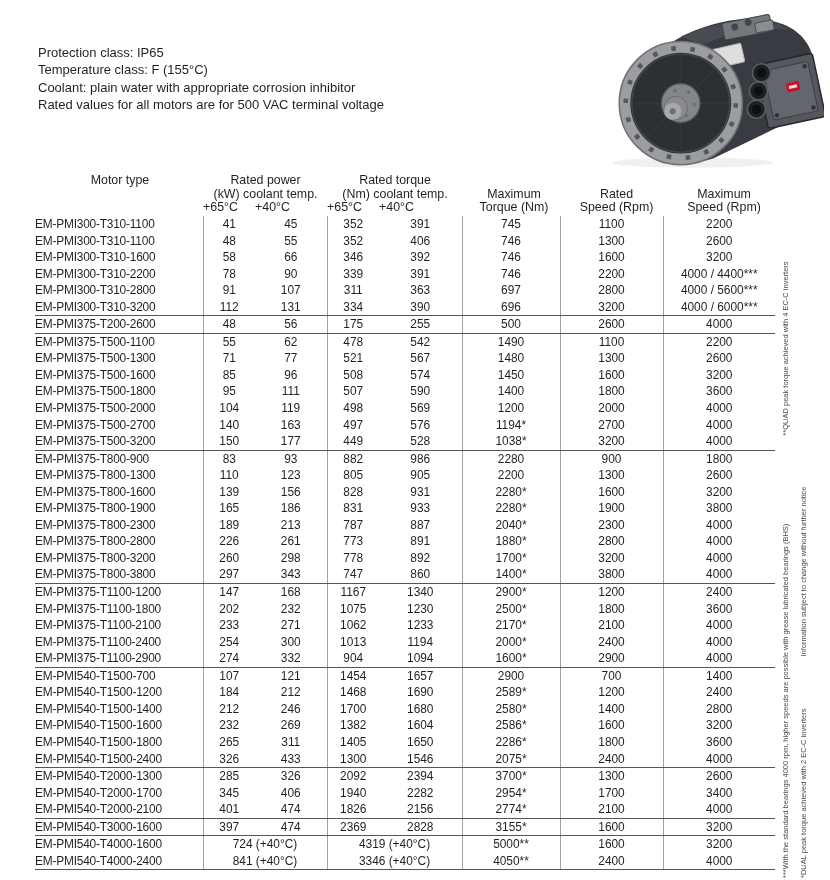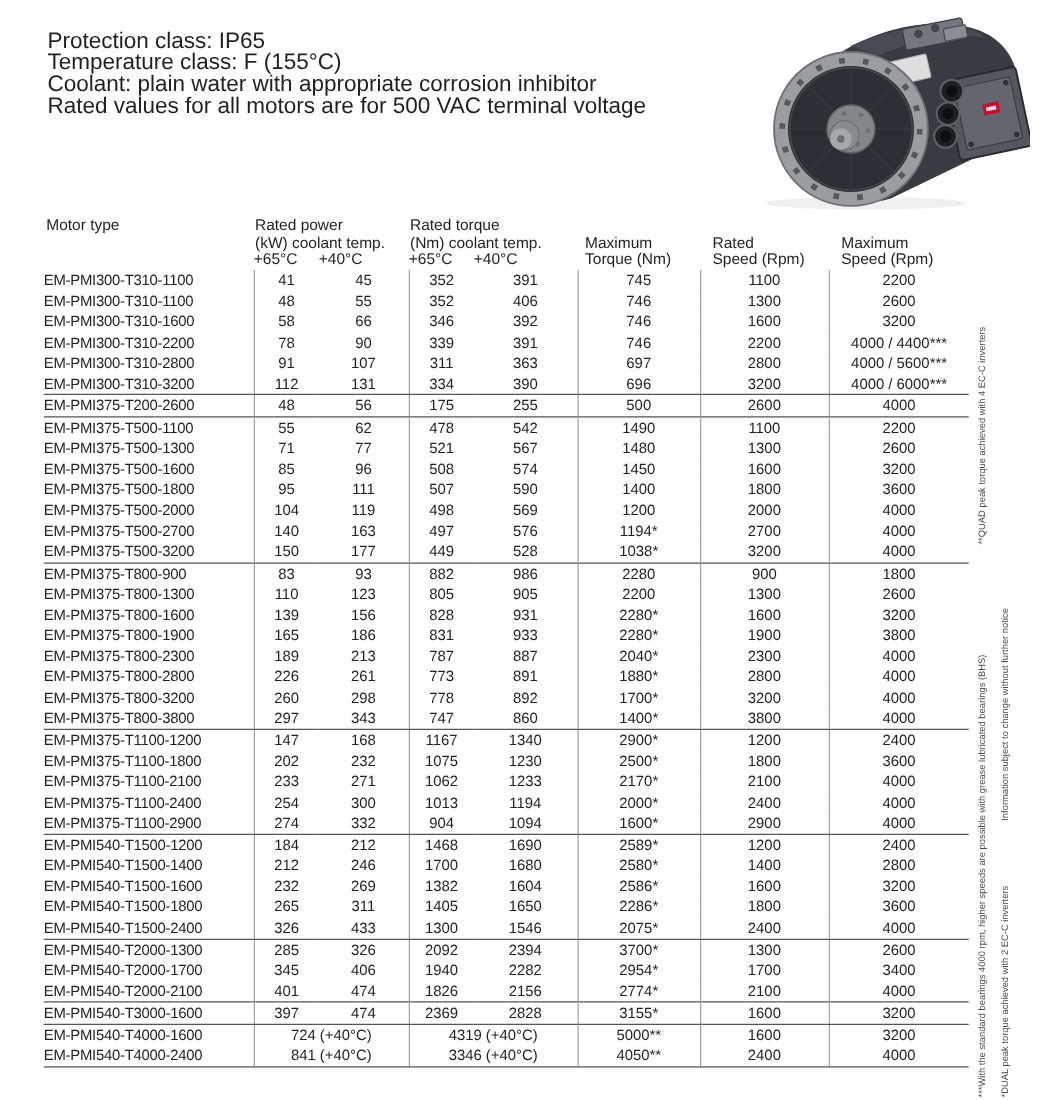--- a/index.html
+++ b/index.html
@@ -2,27 +2,27 @@
 <html><head>
 <meta charset="utf-8">
 <style>
   * { margin:0; padding:0; box-sizing:border-box; }
   html,body { background:#ffffff; }
   .page {
     position:relative; width:830px; height:880px; background:#ffffff;
     font-family:"Liberation Sans", sans-serif; color:#231f20; overflow:hidden;
   }
   
-  .info-block { position:absolute; left:38px; top:24px; font-size:18px; line-height:17.4px; }
+  .info-block { position:absolute; left:38px; top:44px; font-size:13px; line-height:17.4px; }
   
   .motor-photo { position:absolute; left:592px; top:6px; width:232px; height:162px; }
   
   .hdr-table { position:absolute; left:35px; top:174px; width:740px; border-collapse:collapse; table-layout:fixed; }
   .hdr-table td { font-size:12.4px; line-height:13.6px; height:13.6px; white-space:nowrap; overflow:visible; vertical-align:bottom; }
-  .hl { text-align:left; padding-left:1px; }
+  .hl { text-align:center; padding-left:1px; }
   .hc { text-align:left; }
   .pad-p40 { padding-right:14px; }
   .pad-t40 { padding-right:28px; }
   .pl6 { padding-left:6px; } .pl10 { padding-left:10px; }
   
   .spec-table { position:absolute; left:35px; top:216px; width:740px; border-collapse:collapse; table-layout:fixed; }
   .spec-table td {
     font-size:11.9px; height:16.55px; line-height:16.55px; white-space:nowrap;
     overflow:hidden; vertical-align:middle; padding:0;
   }
@@ -428,20 +428,30 @@
           <td class="c-type">EM-PMI375-T1100-2900</td>
           <td class="c-num bl">274</td>
           <td class="c-num cell-p40">332</td>
           <td class="c-num bl">904</td>
           <td class="c-num cell-t40">1094</td>
           <td class="c-num bl cell-max">1600*</td>
           <td class="c-num bl">2900</td>
           <td class="c-num bl">4000</td>
         </tr>
         <tr>
+          <td class="c-type">EM-PMI540-T1500-700</td>
+          <td class="c-num bl">107</td>
+          <td class="c-num cell-p40">121</td>
+          <td class="c-num bl">1454</td>
+          <td class="c-num cell-t40">1657</td>
+          <td class="c-num bl cell-max">2900</td>
+          <td class="c-num bl">700</td>
+          <td class="c-num bl">1400</td>
+        </tr>
+        <tr>
           <td class="c-type">EM-PMI540-T1500-1200</td>
           <td class="c-num bl">184</td>
           <td class="c-num cell-p40">212</td>
           <td class="c-num bl">1468</td>
           <td class="c-num cell-t40">1690</td>
           <td class="c-num bl cell-max">2589*</td>
           <td class="c-num bl">1200</td>
           <td class="c-num bl">2400</td>
         </tr>
         <tr>

